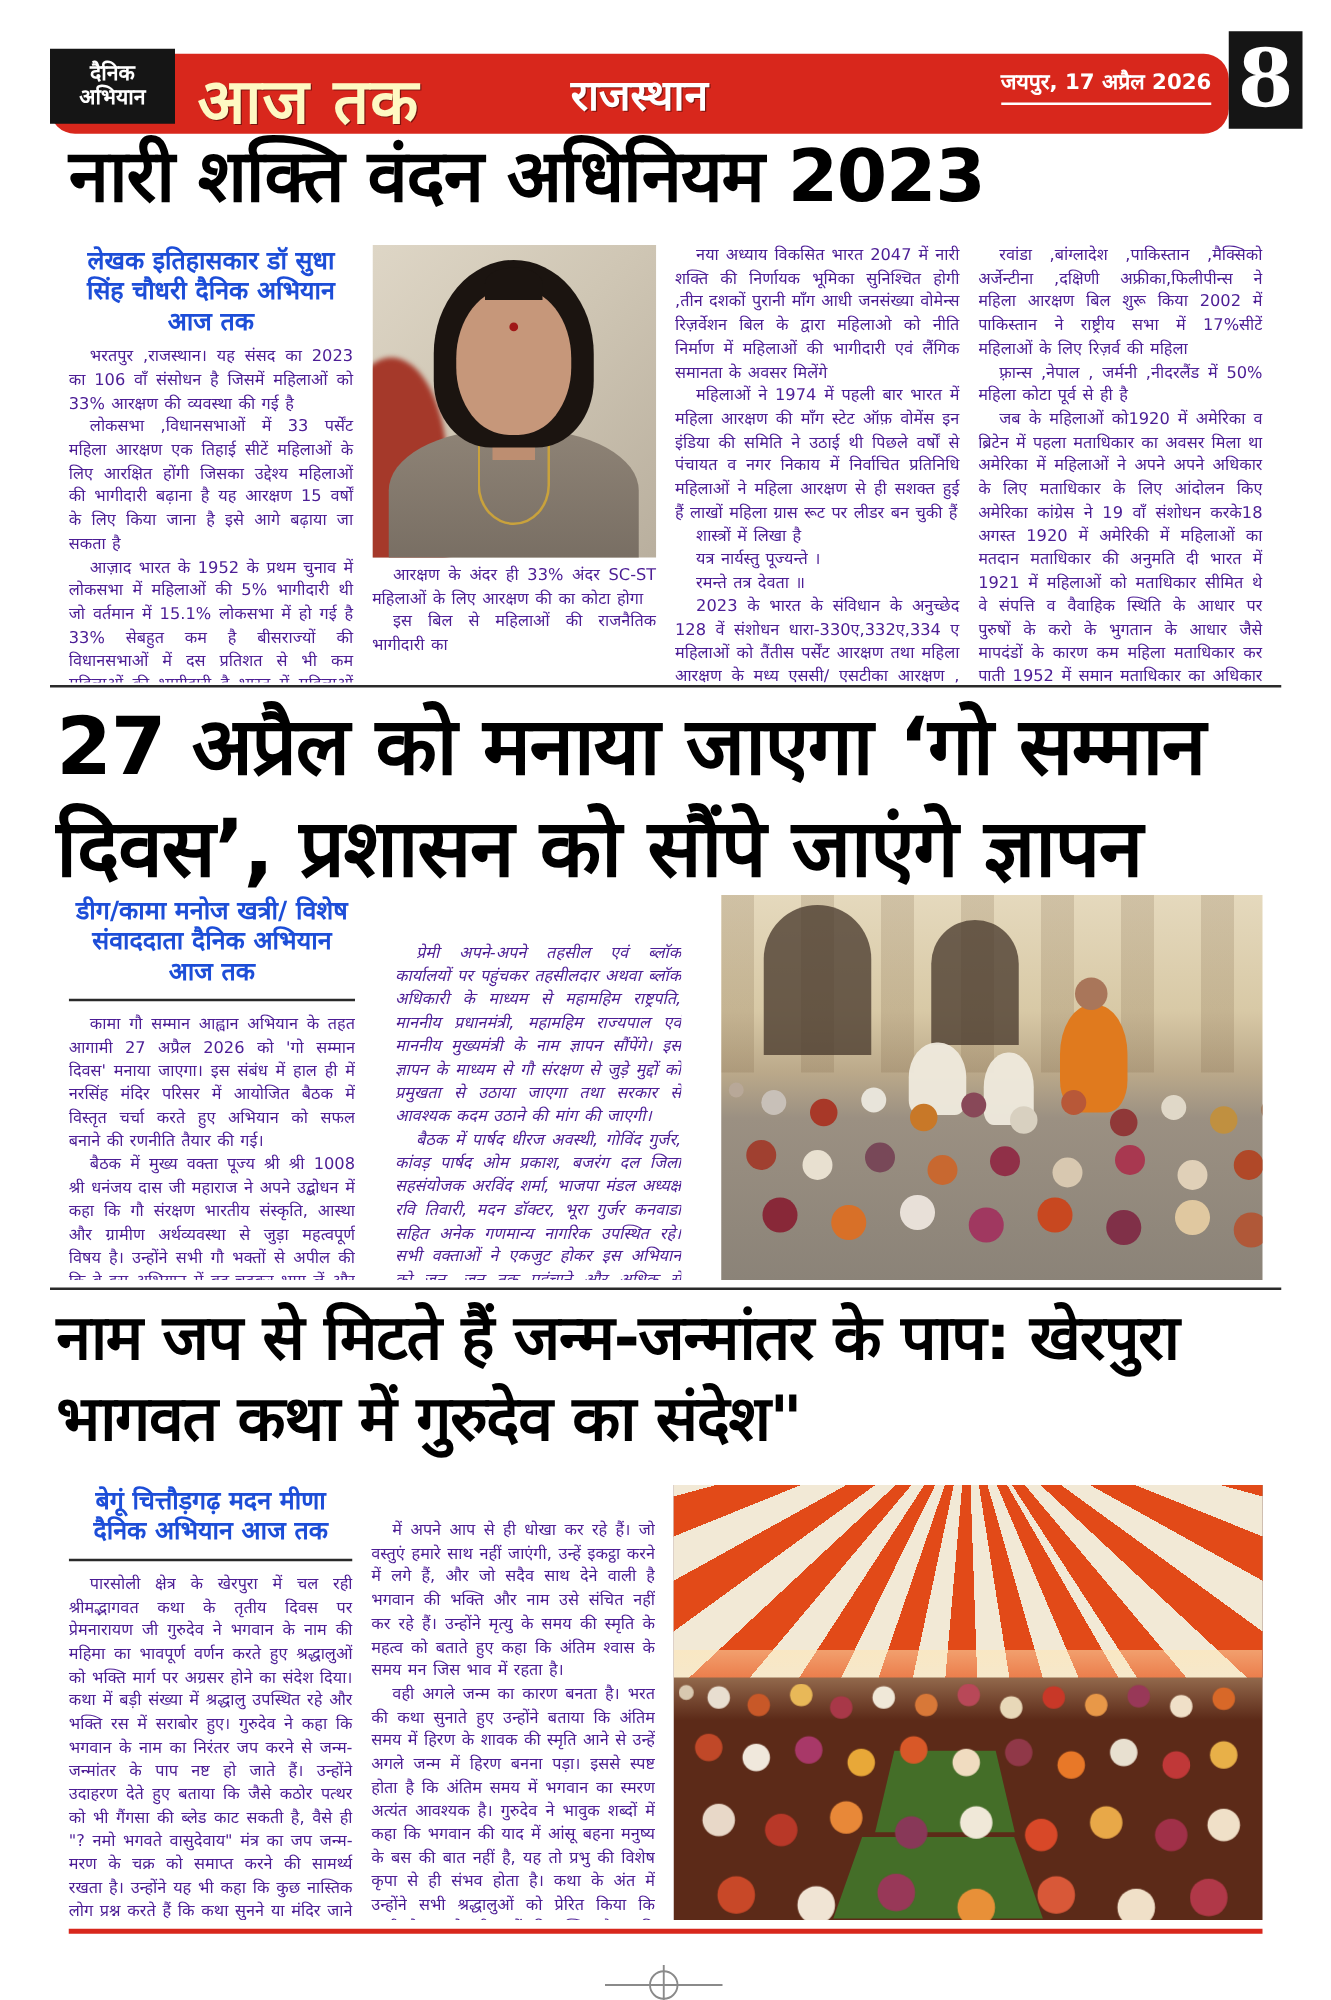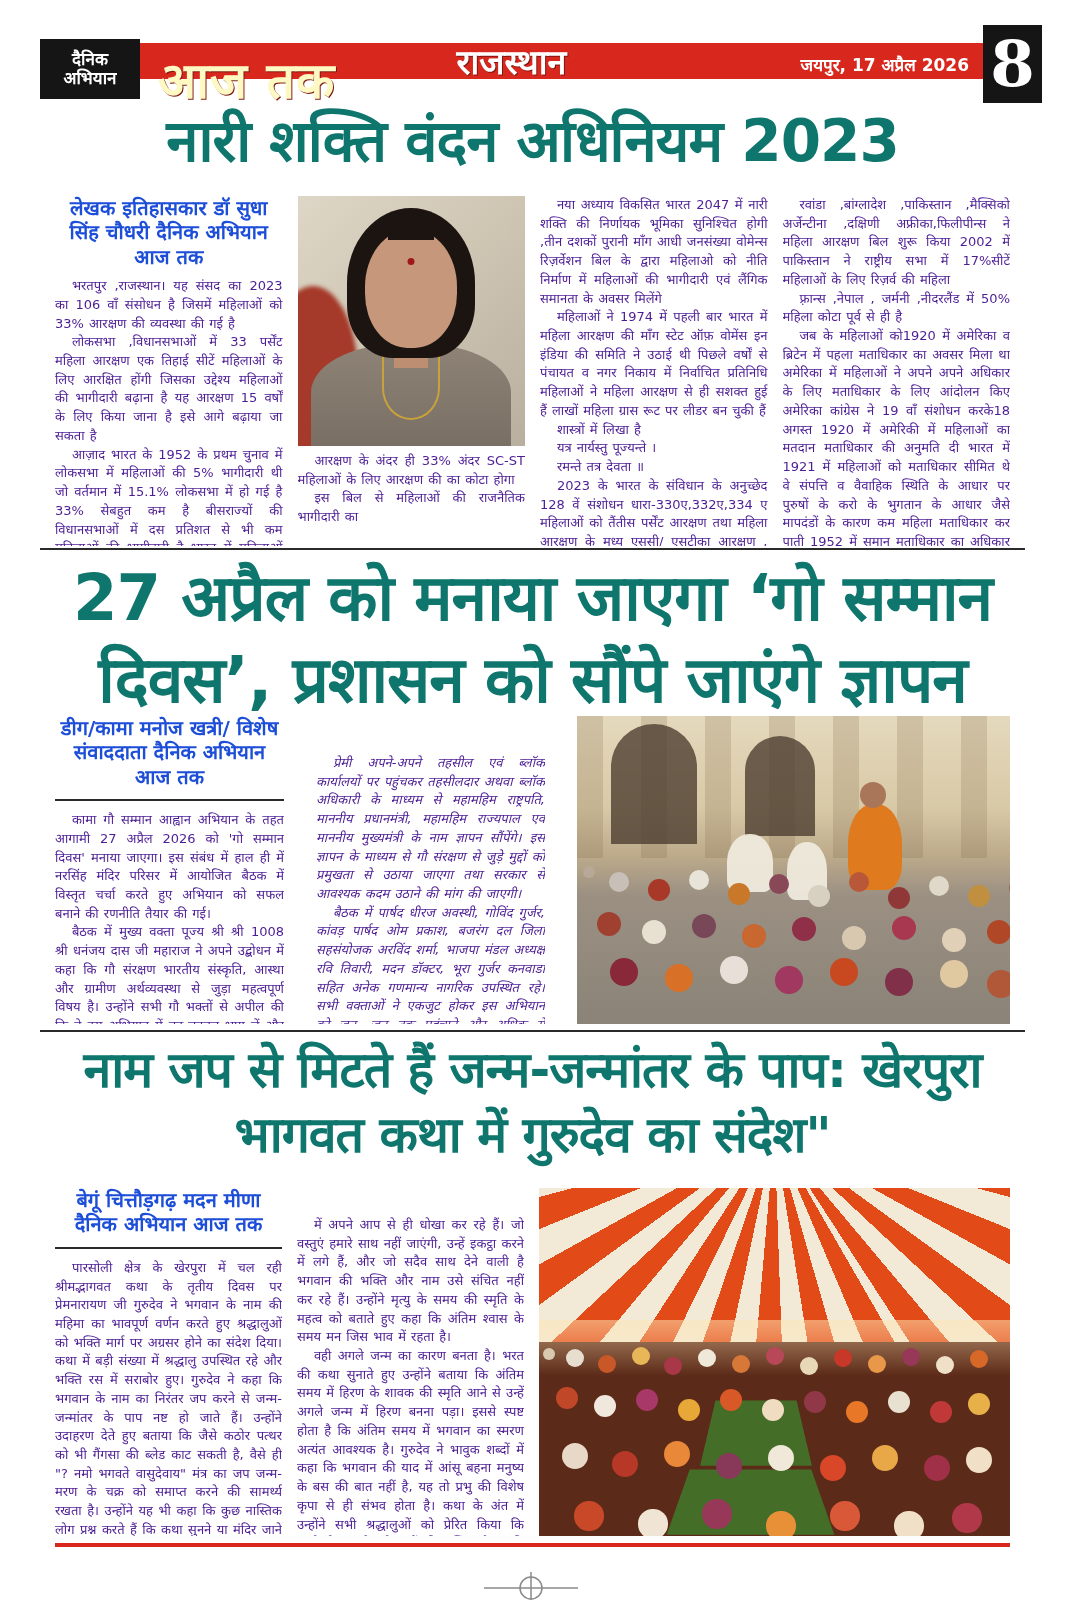--- a/index.html
+++ b/index.html
@@ -6,22 +6,22 @@
   html,body { background:#e8e8e8; }
   body { font-family:"DejaVu Sans", sans-serif; }
   .page {
     position:relative; width:1065px; height:1600px; margin:0 auto;
     background:#ffffff; overflow:hidden; color:#1c1c1c;
   }
 
   
   .masthead { position:absolute; left:0; top:25px; width:1065px; height:80px; }
   .red-bar {
-    position:absolute; left:40px; top:18px; right:82px; height:36px;
-    background:#d8271c; display:flex; align-items:center;
+    position:absolute; left:40px; top:18px; right:82px; height:64px;
+    background:#d8271c; display:flex; align-items:center;border-radius:20px;
   }
   .logo-black {
     position:absolute; left:0; top:-4px; width:100px; height:60px;
     background:#151515; color:#fff; display:flex; flex-direction:column;
     align-items:center; justify-content:center; line-height:1.1;
     font-weight:bold; font-size:17px; z-index:2;
   }
   .brand {
     position:absolute; left:118px; top:2px; color:#fef9c3; font-weight:bold;
     font-size:50px; letter-spacing:1px; text-shadow:1px 1px 0 #7a1510;text-align:center;
@@ -35,21 +35,21 @@
     font-size:17px; border-bottom:2px solid #fff; padding-bottom:6px;
   }
   .pagenum {
     position:absolute; right:23px; top:0; width:59px; height:78px;
     background:#151515; color:#fff; font-family:"DejaVu Serif", serif;
     font-size:64px; font-weight:bold; display:flex; align-items:center;
     justify-content:center; line-height:1;
   }
 
   
-  .headline { font-weight:bold; color:#0f766e; text-align:center; }
+  .headline { font-weight:bold; color:#000000; }
   .h-art1 { position:absolute; left:55px; right:55px; top:108px; font-size:58px; line-height:1.15; letter-spacing:-1px; }
   .h-art2 { position:absolute; left:45px; right:45px; top:558px; font-size:64px; line-height:1.28; letter-spacing:-1px; }
   .h-art3 { position:absolute; left:45px; right:45px; top:1038px; font-size:50px; line-height:1.3; letter-spacing:-1px; }
 
   
   .rule-black { position:absolute; left:40px; right:40px; height:2px; background:#2a2a2a; }
   .rule1 { top:548px; } .rule2 { top:1030px; }
   .rule-red-bottom { position:absolute; left:55px; right:55px; top:1543px; height:4px; background:#d8271c; }
 
   

